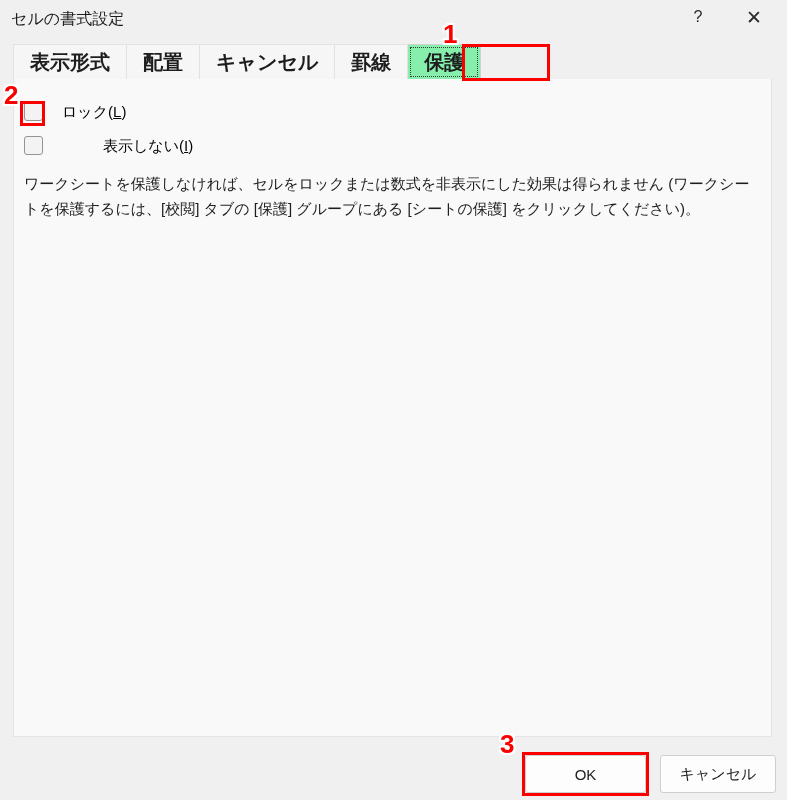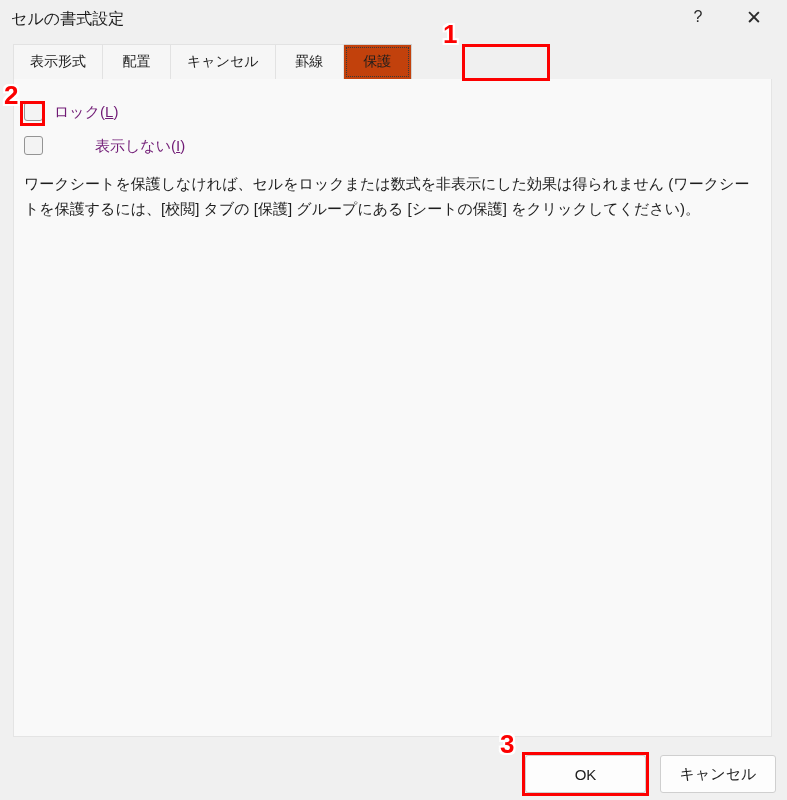--- a/index.html
+++ b/index.html
@@ -71,29 +71,30 @@
     height: 36px;
     display: flex;
     align-items: center;
     justify-content: center;
     padding: 0 16px;
     min-width: 68px;
     box-sizing: border-box;
     background: #f6f6f6;
     border: 1px solid #e2e2e2;
     border-left: none;
-    font-size: 14px;
+    font-size: 20px;
     color: #1d1d1d;
     white-space: nowrap;
     cursor: default;
     user-select: none;
+    font-weight: bold;
   }
   .tab:first-child { border-left: 1px solid #e2e2e2; }
   .tab.selected {
-    background: #c2410c;
+    background: #86efac;
     border-color: #d0d0d0;
   }
   .tab.selected .focus-ring {
     position: absolute;
     left: 2px; top: 2px; right: 2px; bottom: 2px;
     border: 1px dotted #3a3a3a;
     pointer-events: none;
   }
 
   
@@ -121,24 +122,24 @@
   .checkbox {
     width: 19px;
     height: 19px;
     box-sizing: border-box;
     border: 1px solid #949494;
     border-radius: 3px;
     background: #f3f3f3;
     flex: none;
   }
   .check-label {
-    margin-left: 11px;
+    margin-left: 19px;
     font-size: 15px;
     line-height: 19px;
-    color: #701a75;
+    color: #000000;
     white-space: nowrap;
   }
   .accel { text-decoration: underline; }
 
   .description {
     position: absolute;
     left: 10px;
     top: 92px;
     width: 738px;
     font-size: 15px;

